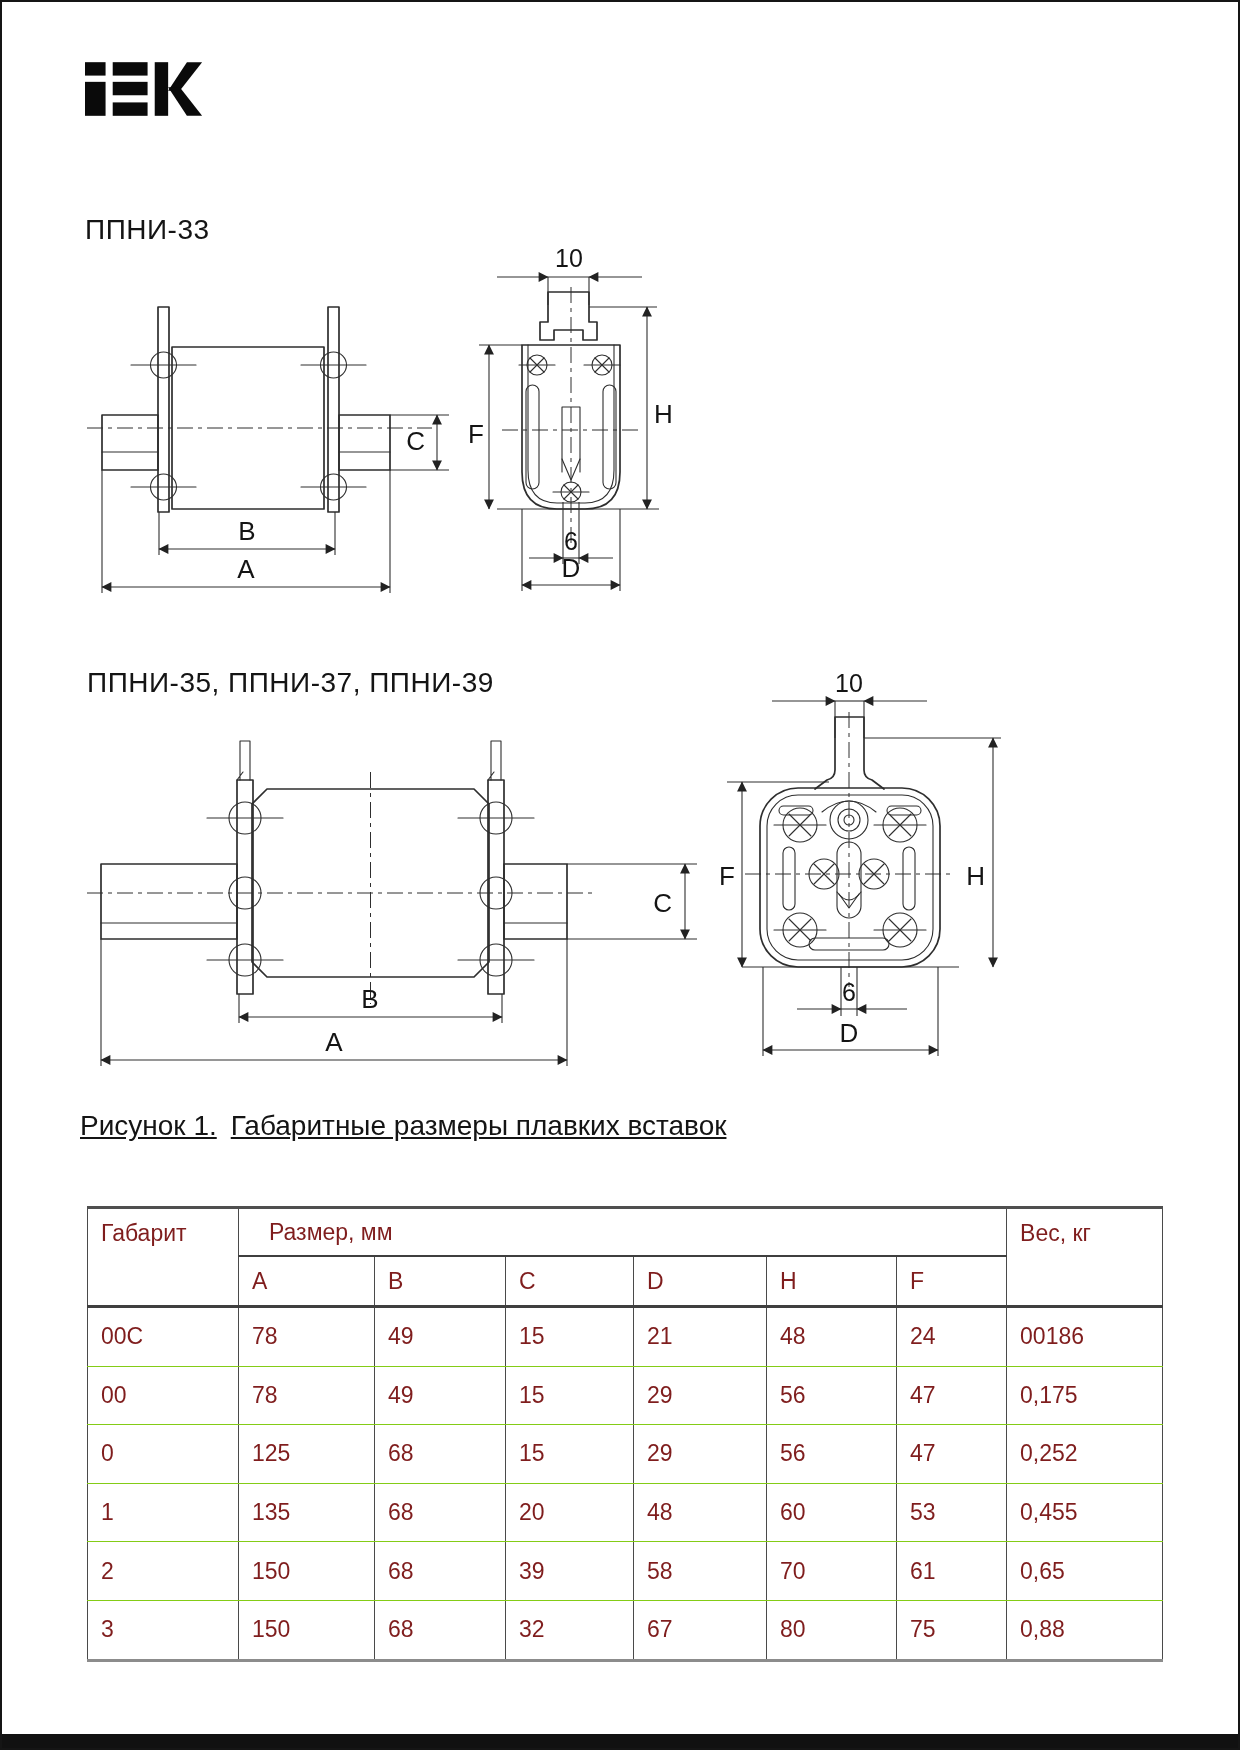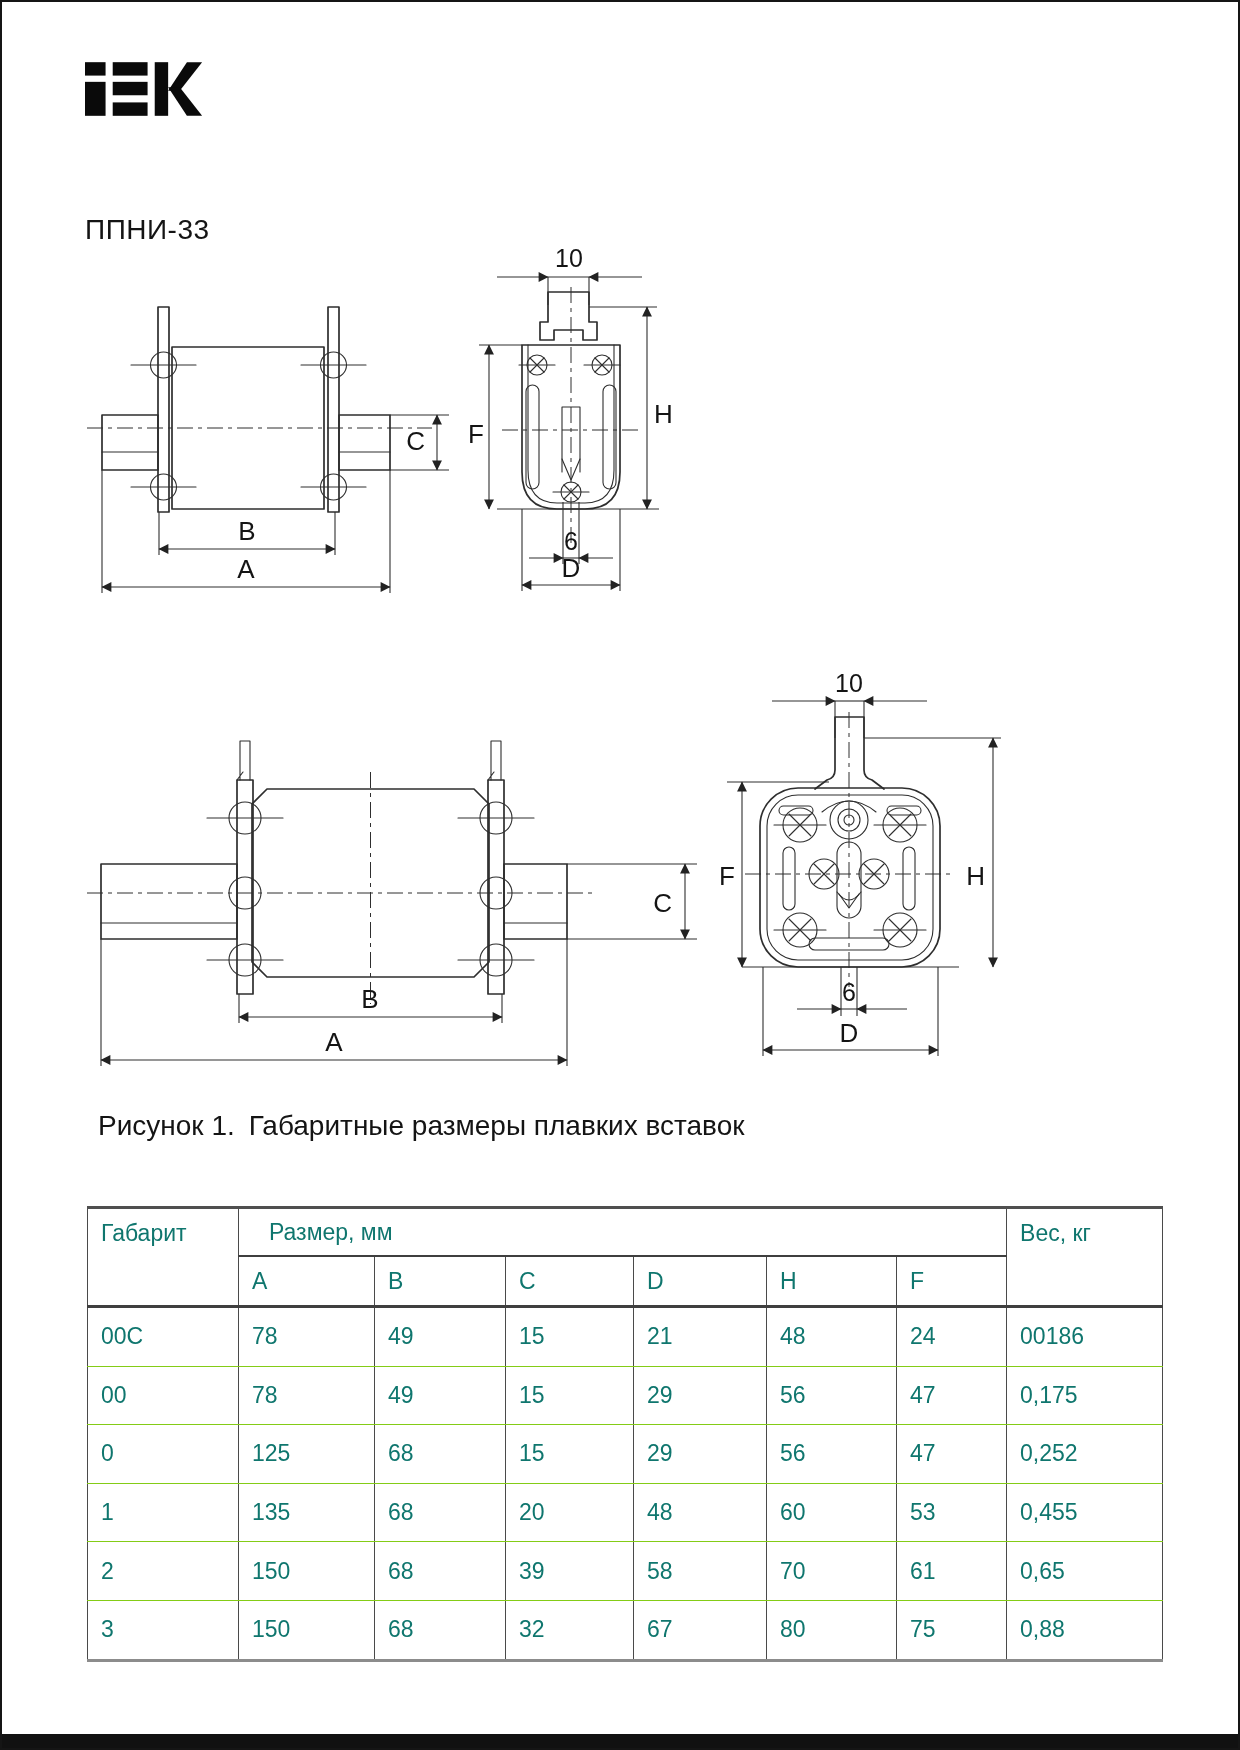--- a/index.html
+++ b/index.html
@@ -20,21 +20,21 @@
   
   svg .ln{fill:none;stroke:#2e2e2e;stroke-width:1.7;stroke-linejoin:round;stroke-linecap:round;}
   svg .thin{stroke-width:1.1;}
   svg .dim{fill:none;stroke:#2e2e2e;stroke-width:1.1;}
   svg .cl{fill:none;stroke:#2e2e2e;stroke-width:1;stroke-dasharray:16 5 4 5;}
   svg text.dl{font-family:"Liberation Sans",sans-serif;font-size:26px;fill:#141414;}
   svg text.dls{font-family:"Liberation Sans",sans-serif;font-size:25px;fill:#141414;}
   
   .tbl{
     border-collapse:collapse;table-layout:fixed;width:1075px;
-    font-size:23px;color:#0f766e;
+    font-size:23px;color:#7f1d1d;
     border-top:3px solid #4f4f4f;
     border-bottom:3px solid #8c8c8c;
     border-left:1px solid #4a4a4a;
     border-right:1px solid #4a4a4a;
     border-radius:24px;
   }
   .tbl th,.tbl td{
     border-left:1px solid #4a4a4a;
     font-weight:400;text-align:left;padding:0 0 0 13px;
     overflow:hidden;white-space:nowrap;
@@ -191,20 +191,21 @@
     </g>
 
     <g>
       <line x1="55" y1="262" x2="55" y2="344" class="dim"></line>
       <line x1="153" y1="262" x2="153" y2="344" class="dim"></line>
       <line x1="55" y1="338" x2="153" y2="338" class="dim" marker-start="url(#a2)" marker-end="url(#a2)"></line>
       <text x="104" y="330" text-anchor="middle" class="dl">D</text>
     </g>
   </svg>
 
+  <div class="abs hd" style="left:85px;top:665px;">ППНИ-35, ППНИ-37, ППНИ-39</div>
 
   <svg class="abs" style="left:85px;top:730px;" width="640" height="345" viewBox="0 0 640 345">
     <defs>
       <marker id="a3" viewBox="0 0 10 10" refX="9.5" refY="5" markerWidth="14" markerHeight="9" orient="auto-start-reverse">
         <path d="M0,0 L10,5 L0,10 Z" fill="#222"></path>
       </marker>
     </defs>
 
     <path class="ln" d="M180,57 H387 L402,72 V230 L387,245 H180 L165,230 V72 Z"></path>
 
@@ -350,21 +351,21 @@
     </g>
 
     <g>
       <line x1="106" y1="325" x2="106" y2="414" class="dim"></line>
       <line x1="281" y1="325" x2="281" y2="414" class="dim"></line>
       <line x1="106" y1="408" x2="281" y2="408" class="dim" marker-start="url(#a4)" marker-end="url(#a4)"></line>
       <text x="192" y="400" text-anchor="middle" class="dl">D</text>
     </g>
   </svg>
 
-  <div class="abs caption" style="left:96px;top:1108px;">
+  <div class="abs caption" style="left:78px;top:1108px;text-decoration:underline;">
     <span>Рисунок 1.</span><span class="gap"></span><span>Габаритные размеры плавких вставок</span>
   </div>
 
   <table class="tbl abs" style="left:85px;top:1204px;">
     <colgroup>
       <col style="width:151px">
         <col style="width:136px">
         <col style="width:131px">
         <col style="width:128px">
       <col style="width:133px">

